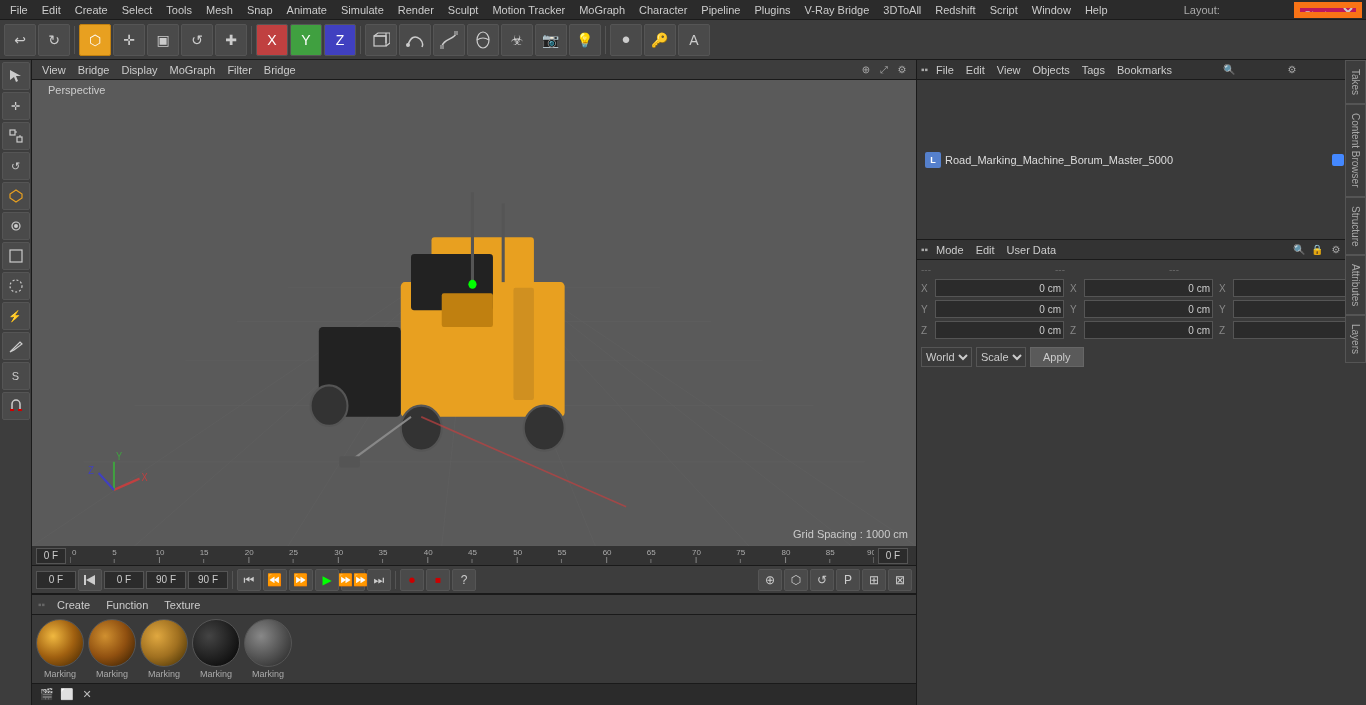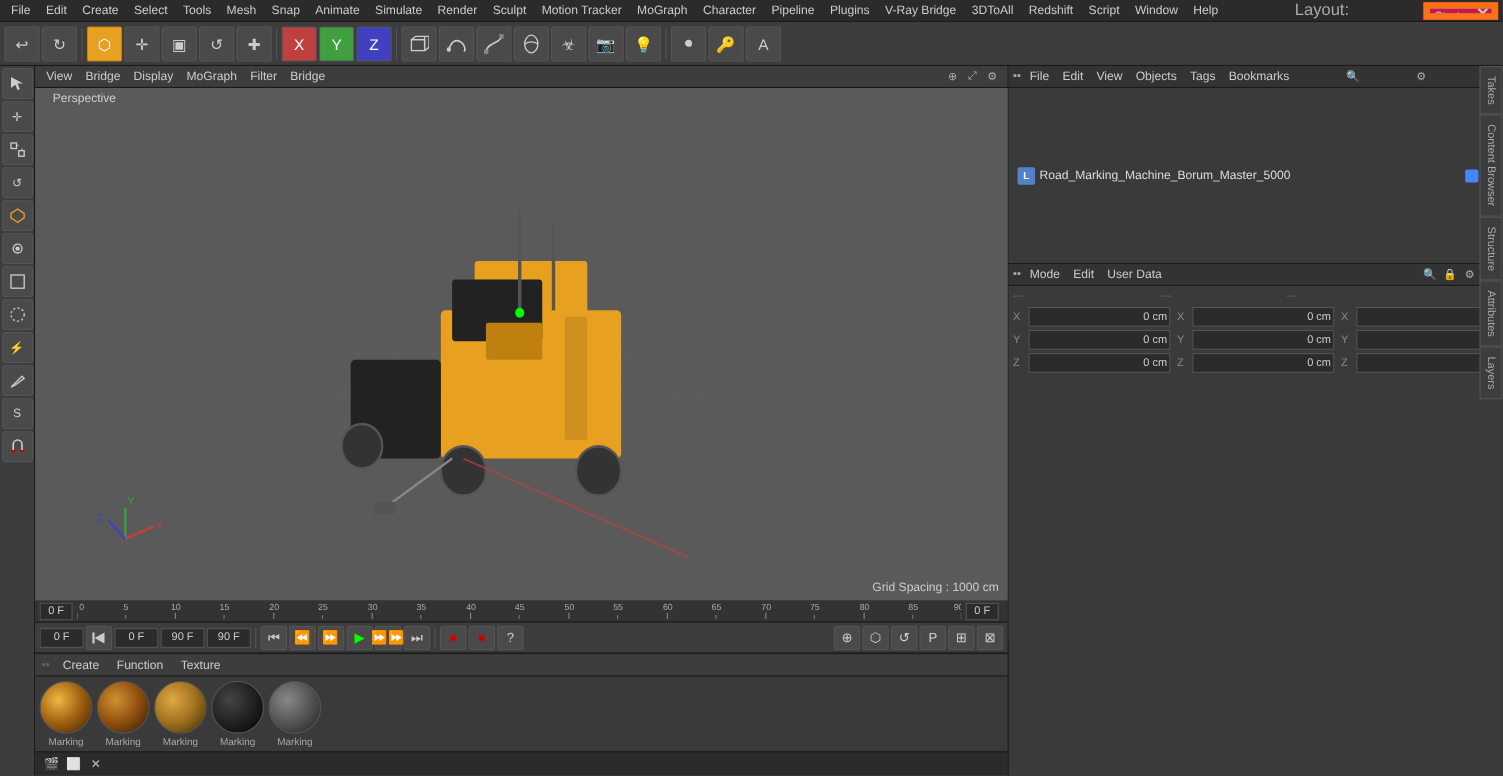--- a/index.html
+++ b/index.html
@@ -107,21 +107,21 @@
     <span class="menu-item">MoGraph</span>
     <span class="menu-item">Character</span>
     <span class="menu-item">Pipeline</span>
     <span class="menu-item">Plugins</span>
     <span class="menu-item">V-Ray Bridge</span>
     <span class="menu-item">3DToAll</span>
     <span class="menu-item">Redshift</span>
     <span class="menu-item">Script</span>
     <span class="menu-item">Window</span>
     <span class="menu-item">Help</span>
-    <span style="margin-left:auto; font-size:15px; color:#aaa; padding-right:4px;">Layout:</span>
+    <span style="margin-left:auto; font-size:11px; color:#aaa; padding-right:4px;">Layout:</span>
     <select class="layout-select">
       <option>Startup</option>
     </select>
   </div>
 
   <div id="toolbar">
     <div class="toolbar-btn">↩</div>
     <div class="toolbar-btn">↻</div>
     <div class="toolbar-sep"></div>
     <div class="toolbar-btn active">⬡</div>
@@ -510,20 +510,29 @@
 
           <div style="display:flex; align-items:center; gap:2px; margin-bottom:3px;">
             <span style="font-size:10px; color:#888; width:12px;">Z</span>
             <input type="text" class="attr-input" value="0 cm" style="width: 80px;">
             <span style="font-size:10px; color:#888; width:12px; margin-left:4px;">Z</span>
             <input type="text" class="attr-input" value="0 cm" style="width: 80px;">
             <span style="font-size:10px; color:#888; width:12px; margin-left:4px;">Z</span>
             <input type="text" class="attr-input" value="0 °" style="width: 70px;">
           </div>
 
+          <div style="display:flex; align-items:center; gap:4px; margin-top:8px;">
+            <select style="background:#3a3a3a; color:#ccc; border:1px solid #555; font-size:11px; height:20px;">
+              <option>World</option>
+            </select>
+            <select style="background:#3a3a3a; color:#ccc; border:1px solid #555; font-size:11px; height:20px;">
+              <option>Scale</option>
+            </select>
+            <button style="background:#5a5a5a; color:#ccc; border:1px solid #666; font-size:11px; height:20px; padding:0 12px; cursor:pointer;">Apply</button>
+          </div>
         </div>
       </div>
 
     </div>
 
   </div>
 
   <div style="position:absolute; right:0; top:60px; display:flex; flex-direction:column;">
     <div class="right-tab">Takes</div>
     <div class="right-tab">Content Browser</div>

